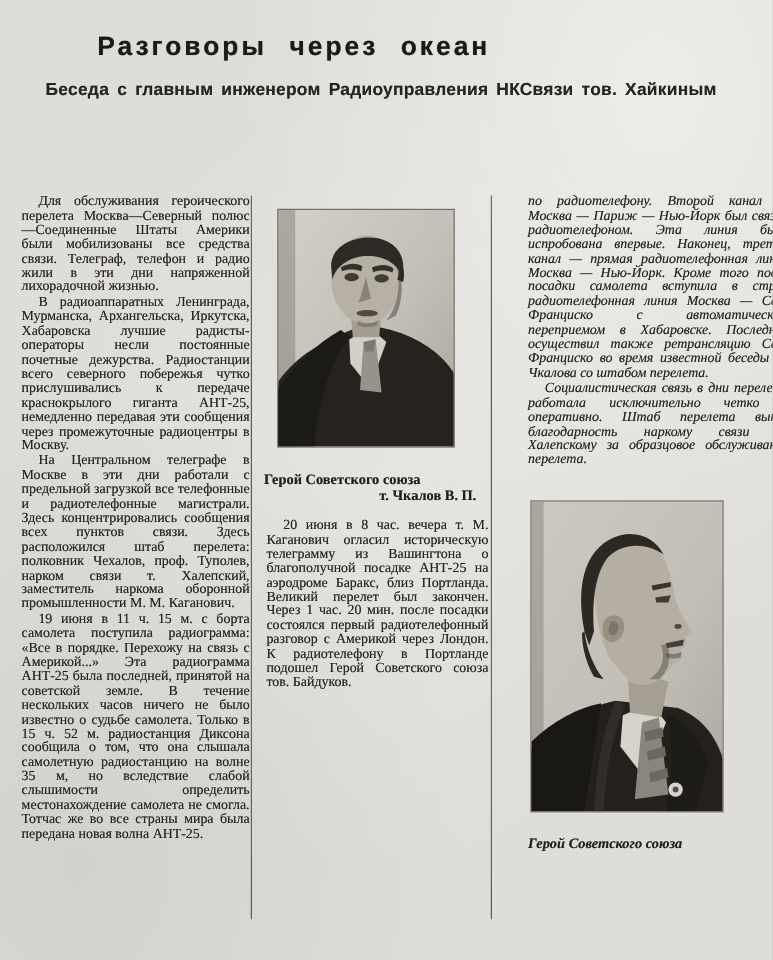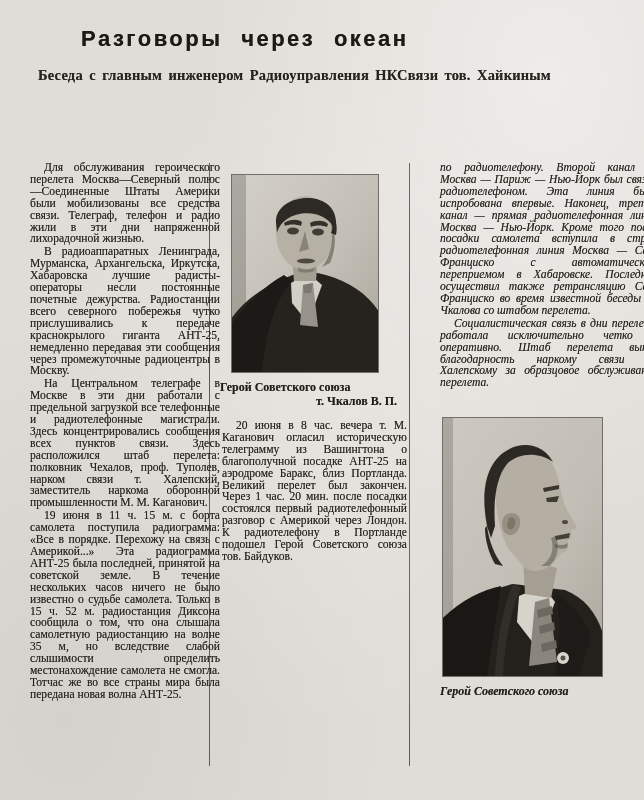--- a/index.html
+++ b/index.html
@@ -23,57 +23,57 @@
     position:absolute;left:36px;top:26px;
     font-family:Liberation Sans, sans-serif;
     font-weight:700;font-size:22px;letter-spacing:2.5px;word-spacing:10px;
     color:#1b1a17;
     text-shadow:0 0 0.6px rgba(20,20,16,0.7);
     white-space:nowrap;
     margin-left:45px;
   }
   .subtitle{
     position:absolute;left:38px;top:67px;
-    font-family:Liberation Serif, serif;
+    font-family:Liberation Sans, sans-serif;
     font-weight:700;font-size:14.5px;letter-spacing:0.2px;word-spacing:2.5px;
     color:#26241f;
     text-shadow:0 0 0.4px rgba(20,20,16,0.5);
     white-space:nowrap;
   }
   .col{
     position:absolute;top:162px;
     font-size:11.6px;line-height:11.9px;
     text-align:justify;
     color:#26241f;
     text-shadow:0 0 0.3px rgba(30,28,24,0.55);
   }
   .col p{margin:0 0 1px 0;text-indent:14px;}
   .col p.noindent{text-indent:0;}
-  #col1{left:30px;width:190px;}
+  #col1{left:18px;width:190px;}
   #col2{left:222px;width:185px;}
   #col3{left:440px;width:218px;font-style:italic;}
   .vrule{
     position:absolute;top:163px;width:1px;height:603px;
     background:linear-gradient(#55534e, #3f3d39 30%, #55534e 70%, #454440);
     opacity:0.85;
   }
   #rule1{left:209px;}
   #rule2{left:409px;}
   .photo{
     position:relative;
     border:1px solid rgba(45,43,38,0.55);
     box-shadow:inset 0 0 6px rgba(60,58,50,0.35);
     background:#c6c2ba;
   }
   .photo svg{display:block;}
   #photo1{width:146px;height:197px;margin:12px 0 0 9px;}
   #photo2{width:159px;height:258px;margin:28px 0 0 2px;}
   .caption{
     font-weight:700;font-size:12px;line-height:13.5px;
-    margin-top:8px;color:#201e1a;
+    margin-top:20px;color:#201e1a;
     text-shadow:0 0 0.3px rgba(20,18,14,0.5);
   }
   .caption .cap-l1{display:block;text-align:left;padding-left:0px;}
   .caption .cap-l2{display:block;text-align:right;padding-right:28px;}
   #col2 .caption{margin-left:-2px;margin-bottom:12px;}
   #col2 .caption .cap-l2{padding-right:10px;}
   #col3 .caption .cap-l2{padding-right:48px;}
 </style>
 </head>
 <body>

